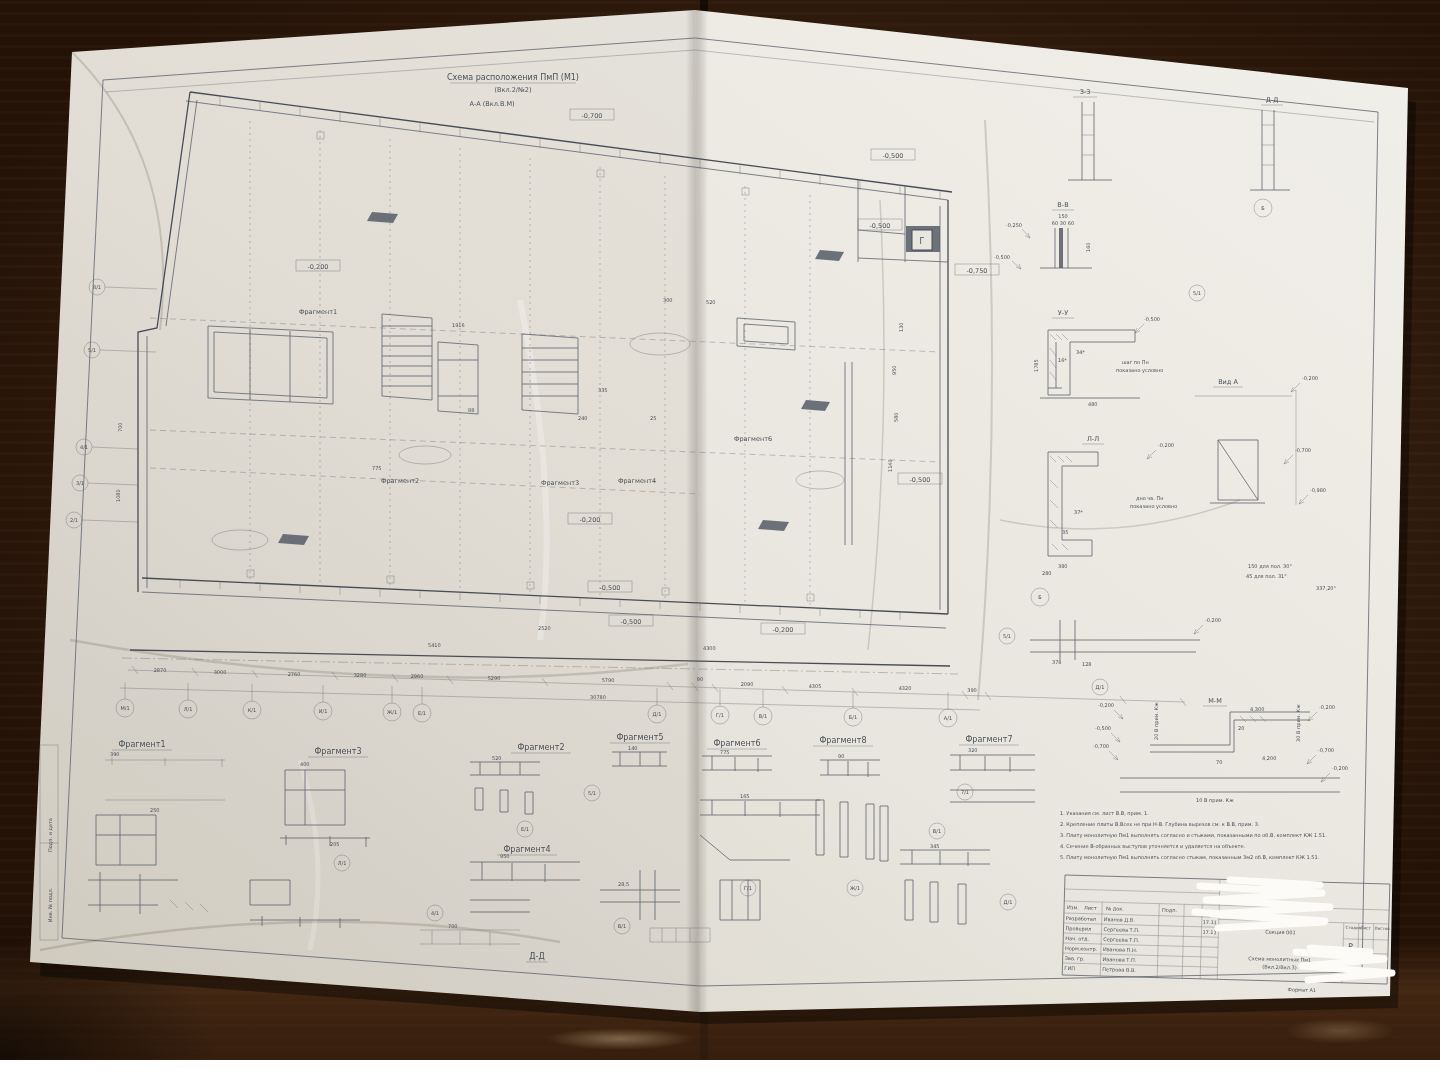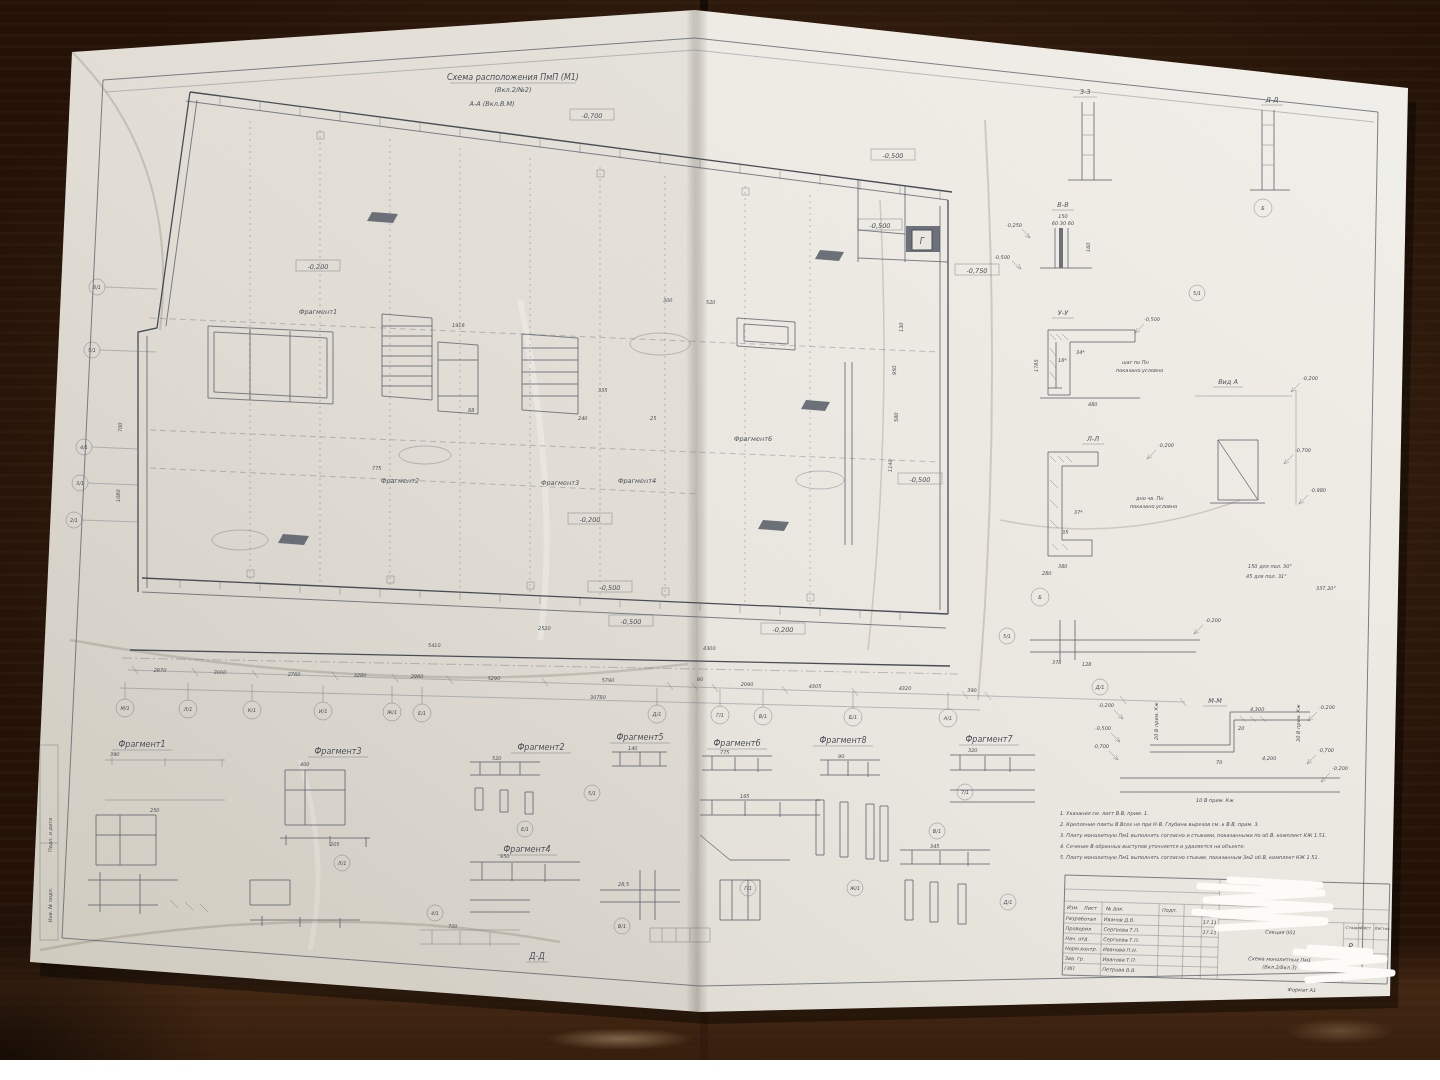--- a/index.html
+++ b/index.html
@@ -1,20 +1,19 @@
 <!DOCTYPE html>
 <html><head>
 <meta charset="utf-8">
 <style>
   html,body{margin:0;padding:0;width:1440px;height:1080px;overflow:hidden;
     font-family:"DejaVu Sans",sans-serif;}
   .scene{position:relative;width:1440px;height:1060px;
     background:
       radial-gradient(ellipse 900px 600px at 55% 42%, #4a2b15 0%, #341e0e 55%, #241207 100%);
-    font-style: italic;
   }
   .planks{position:absolute;inset:0;
     background:
       linear-gradient(90deg, transparent 0 700px, rgba(0,0,0,.55) 700px 708px, transparent 708px 100%),
       repeating-linear-gradient(0deg, rgba(255,255,255,.018) 0 3px, transparent 3px 11px);
   }
   .table-bottom{position:absolute;left:0;right:0;bottom:0;height:120px;
     background:linear-gradient(180deg, rgba(122,78,40,.0) 0%, rgba(122,78,40,.35) 40%, rgba(64,36,16,.65) 100%);}
   .glint1{position:absolute;left:545px;top:1028px;width:150px;height:22px;border-radius:50%;
     background:radial-gradient(ellipse, rgba(255,228,180,.35), rgba(255,228,180,0) 70%);}

